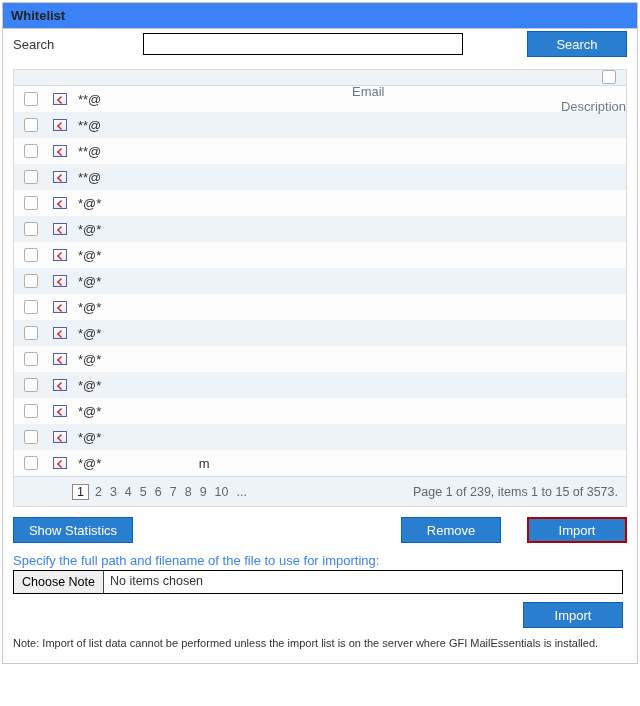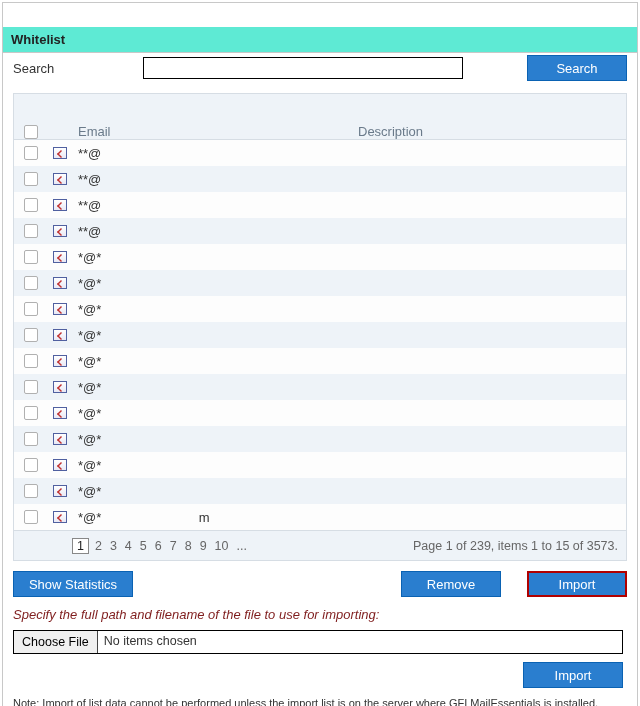--- a/index.html
+++ b/index.html
@@ -9,27 +9,26 @@
     font-size: 13px;
     color: #333;
     background: #fff;
     width: 640px;
   }
   .panel {
     border: 1px solid #c8c8c8;
     margin: 2px;
   }
   .panel-header {
-    background: #5eead4;
+    background: #3b82f6;
     border-bottom: 1px solid #c8c8c8;
     padding: 5px 8px;
     font-weight: bold;
     font-size: 13px;
     color: #222;
-    margin-top: 24px;
   }
   .content { padding: 2px 10px 0 10px; }
   .search-row {
     display: flex;
     align-items: center;
     margin-bottom: 12px;
     gap: 10px;
   }
   .search-label { width: 120px; color: #333; }
   .search-input {
@@ -56,24 +55,25 @@
     border: 2px solid #b00000;
     background: #2a7ecf;
   }
   .grid {
     border: 1px solid #d6dde4;
   }
   .grid-head {
     display: flex;
     background: #eef3f8;
     border-bottom: 1px solid #d6dde4;
-    height: 46px;
+    height: 16px;
     align-items: flex-end;
     color: #6a7a8a;
     font-size: 13px;
+    flex-direction: column;
   }
   .col-cb { width: 34px; display:flex; align-items:center; justify-content:center; }
   .col-icon { width: 24px; display:flex; align-items:center; justify-content:center; }
   .col-email { width: 280px; padding-left: 6px; }
   .col-desc { flex:1; padding-left: 6px; }
   .grid-row {
     display: flex;
     height: 26px;
     align-items: center;
     font-size: 13px;
@@ -126,21 +126,21 @@
     color:#222;
     background:#fff;
   }
   .pager-info { margin-left:auto; color:#666; }
   .action-row {
     display:flex;
     gap:26px;
     margin: 10px 0;
     align-items:center;
   }
-  .import-label { font-size: 13px; margin: 4px 0 8px 0; color:#7f1d1d;font-style:italic; }
+  .import-label { font-size: 13px; margin: 4px 0 2px 0; color:#3b82f6; }
   .file-row {
     display:flex;
     border:1px solid #000;
     height: 24px;
     align-items:stretch;
     margin-bottom: 8px;
     width: 610px;
   }
   .file-btn {
     border:none;
@@ -368,21 +368,21 @@
 
     <div class="action-row">
       <button class="btn btn-wide">Show Statistics</button>
       <div class="spacer"></div>
       <button class="btn">Remove</button>
       <button class="btn btn-export">Import</button>
     </div>
 
     <div class="import-label">Specify the full path and filename of the file to use for importing:</div>
     <div class="file-row">
-      <button class="file-btn">Choose File</button>
+      <button class="file-btn">Choose Note</button>
       <div class="file-text">No items chosen</div>
     </div>
     <div class="import-btn-row">
       <button class="btn">Import</button>
     </div>
   </div>
 
   <div class="note">Note: Import of list data cannot be performed unless the import list is on the server where GFI MailEssentials is installed.</div>
 </div>
 

